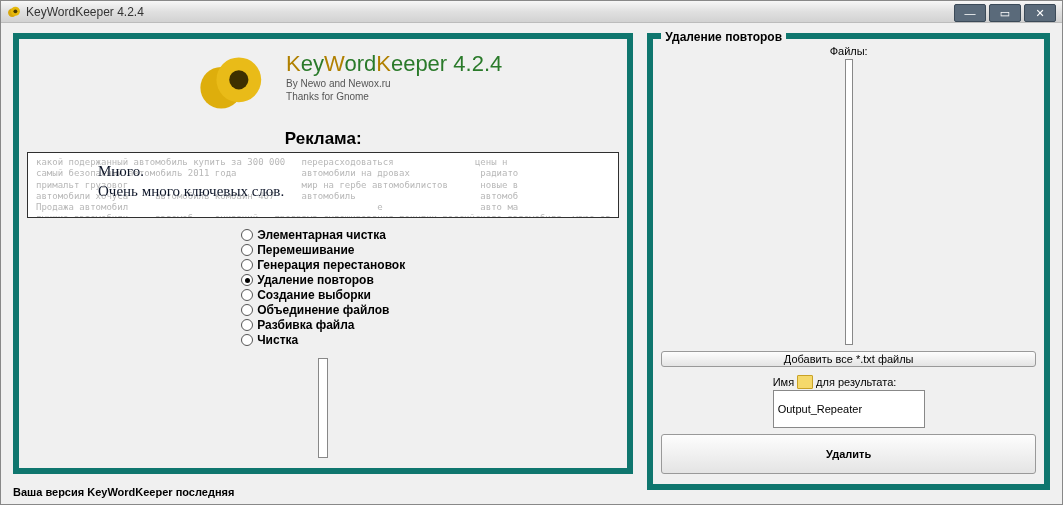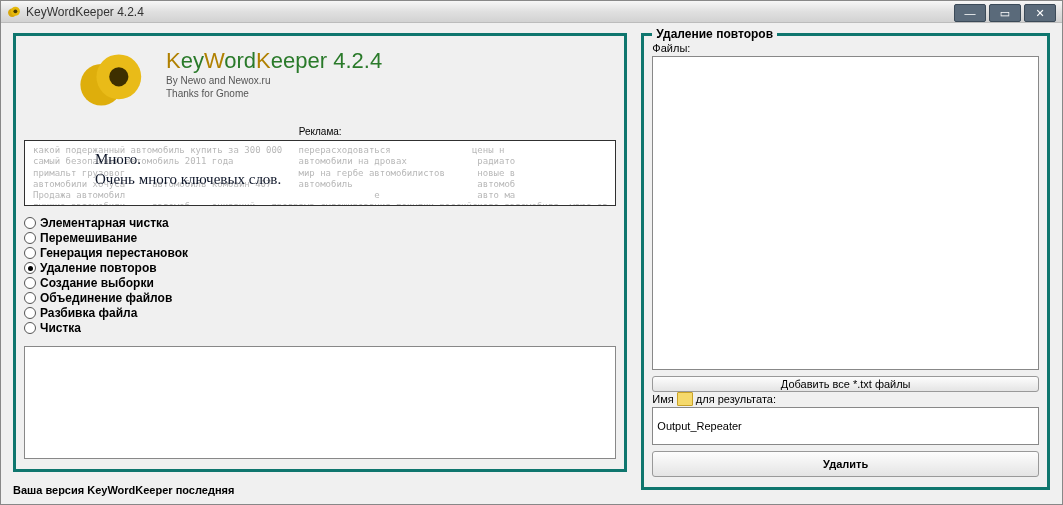--- a/index.html
+++ b/index.html
@@ -60,25 +60,26 @@
     flex: 1;
     display:flex;
     flex-direction:column;
   }
   .right-col {
     width: 480px;
     display:flex;
     flex-direction:column;
   }
   .fieldset {
-    border: 3px solid #0f766e;
+    border: 6px solid #0f766e;
     padding: 6px 8px 10px 8px;
     margin-bottom: 6px;
     background: #f0f0f0;
     position: relative;
+    align-items: center;
   }
   .fieldset-legend {
     position: absolute;
     top: -9px;
     left: 8px;
     background: #f0f0f0;
     padding: 0 4px;
     font-weight: bold;
     font-size: 12px;
     color: #000;
@@ -89,23 +90,23 @@
     gap: 12px;
     padding: 6px 0 8px 50px;
   }
   .brand-logo svg { width: 80px; height: 64px; }
   .brand-title { font-size: 22px; font-family: Verdana, sans-serif; }
   .brand-title .k { color: #b08000; }
   .brand-title .rest { color: #2a7a2a; }
   .brand-sub { font-size: 10px; color:#555; line-height:1.3; }
   .center-label {
     text-align:center;
-    font-weight:normal;
+    font-weight:bold;
     margin: 4px 0 3px 0;
-    font-size:10px;
+    font-size:17px;
   }
   .ad-box {
     border: 1px solid #303030;
     height: 66px;
     background: #fff;
     position: relative;
     overflow:hidden;
     padding: 4px 8px;
     font-size:11px;
     color:#b8b8b8;
@@ -170,24 +171,25 @@
   .wide-btn {
     width:100%;
     height:16px;
     border:1px solid #999;
     background: linear-gradient(180deg,#fdfdfd,#e4e4e4);
     border-radius:3px;
     font-size:11px;
     cursor:pointer;
     margin-top:6px;
   }
-  .wide-btn.bold { font-weight:bold; height:26px; }
+  .wide-btn.bold { font-weight:bold; height:40px; }
   .input-row {
     display:flex;
     flex-direction:column;
+    margin-top:8px;
   }
   .input-label-row { display:flex; align-items:center; gap:3px; }
   .folder-icon { width:16px;height:14px; background:#f5d96b; border:1px solid #c9a227; display:inline-block; border-radius:1px; }
   .text-input {
     border:1px solid #888;
     background:#fff;
     height:16px;
     padding:18px 4px;
     font-size:11px;
     margin-top:1px;

